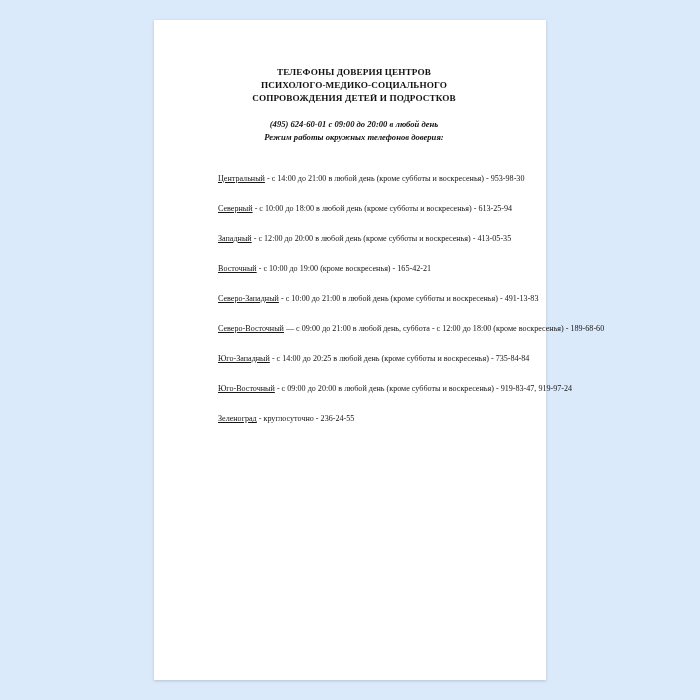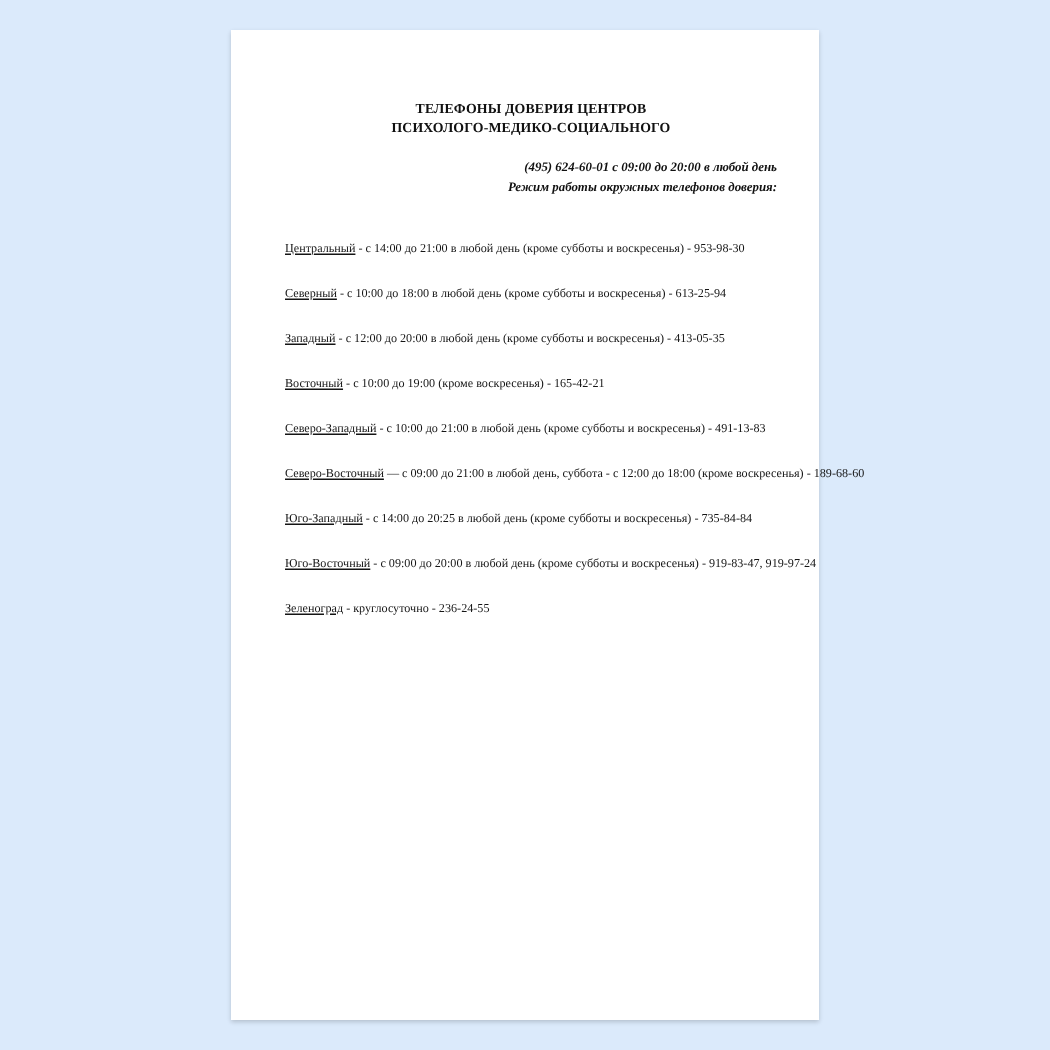--- a/index.html
+++ b/index.html
@@ -40,55 +40,57 @@
     font-weight: bold;
     font-size: 9.2px;
     line-height: 1.42;
     letter-spacing: 0.1px;
     color: #111111;
   }
   .title-block div {
     white-space: nowrap;
   }
   .subtitle-block {
-    text-align: right;
+    text-align: center;
     margin-top: 13px;
     font-size: 8.6px;
     font-style: italic;
     font-weight: bold;
     line-height: 1.5;
     color: #111111;
   }
   .entries {
     margin-top: 30px;
   }
   .entry {
     font-size: 8.1px;
     line-height: 1.3;
     color: #151515;
     margin-bottom: 19.5px;
     white-space: nowrap;
+    margin-left: 28px;
   }
   .entry .district {
     text-decoration: underline;
   }
   .entry .rest {
     text-decoration: none;
   }
 </style>
 </head>
 <body>
 
 <div class="page-wrap">
   <div class="page">
     <div class="doc-body">
 
       <div class="title-block">
         <div>ТЕЛЕФОНЫ ДОВЕРИЯ ЦЕНТРОВ</div>
         <div>ПСИХОЛОГО-МЕДИКО-СОЦИАЛЬНОГО</div>
+        <div>СОПРОВОЖДЕНИЯ ДЕТЕЙ И ПОДРОСТКОВ</div>
       </div>
 
       <div class="subtitle-block">
         <div>(495) 624-60-01 с 09:00 до 20:00 в любой день</div>
         <div>Режим работы окружных телефонов доверия:</div>
       </div>
 
       <div class="entries">
         <div class="entry">
           <span class="district">Центральный</span><span class="rest"> - с 14:00 до 21:00 в любой день (кроме субботы и воскресенья) - 953-98-30</span>

